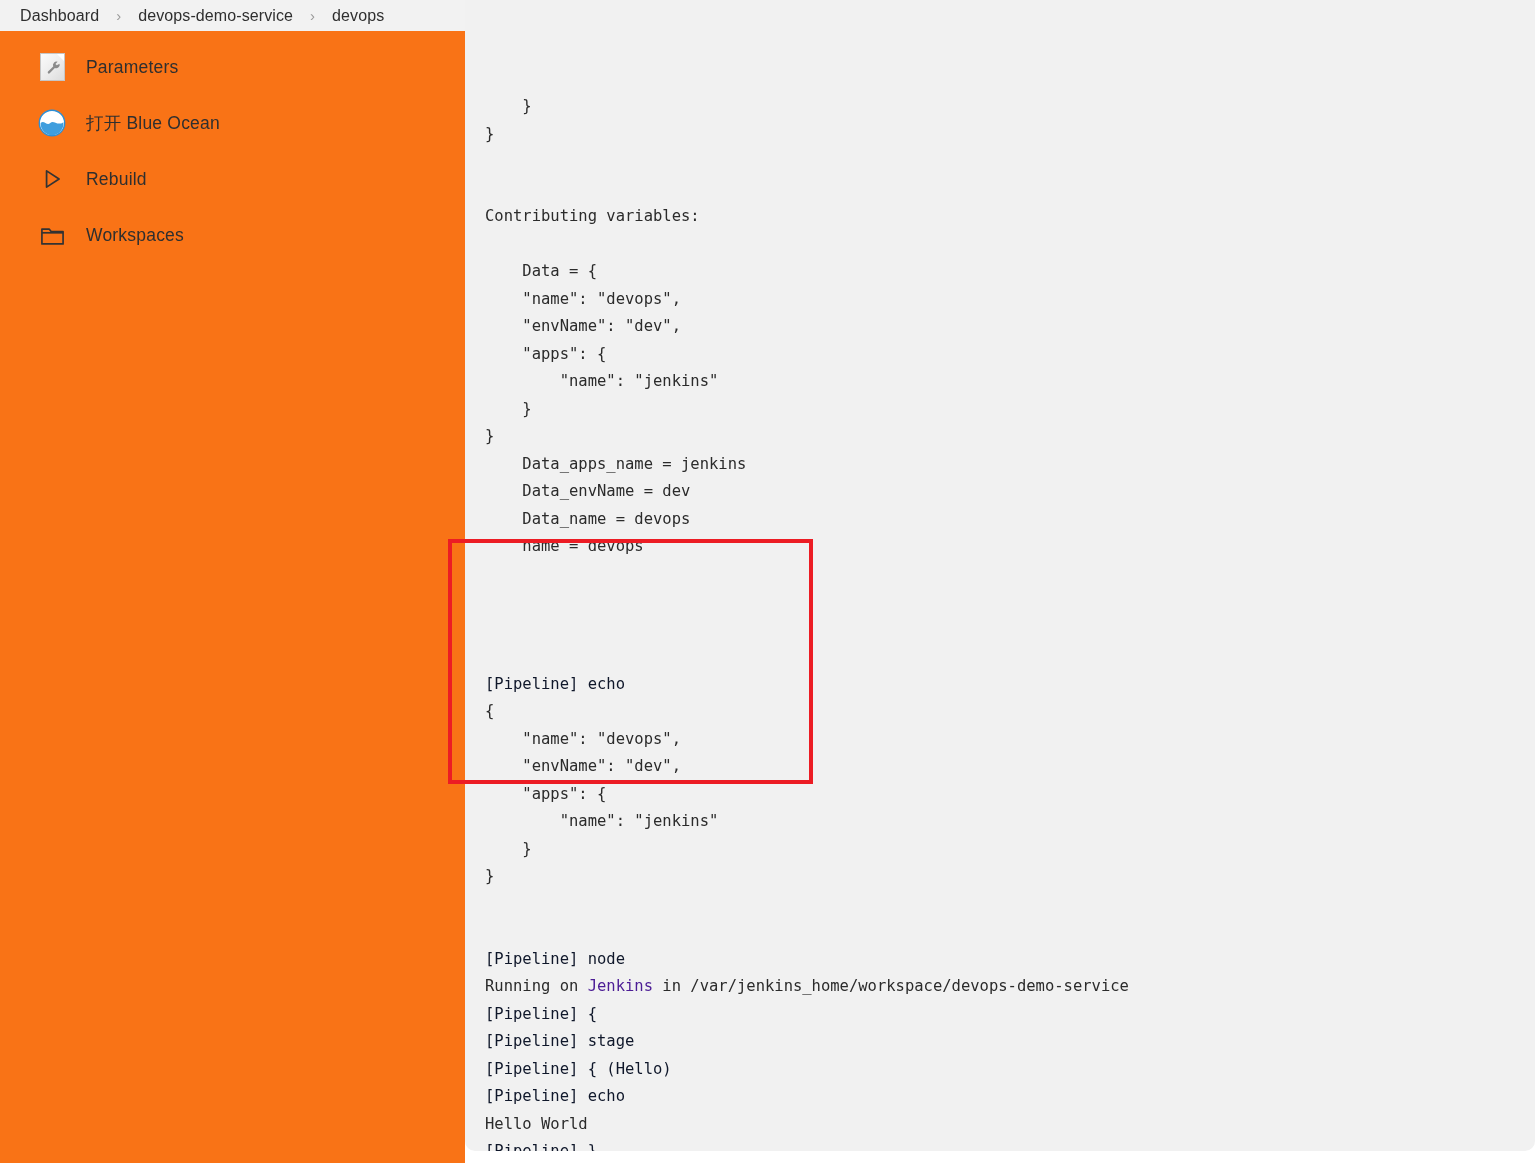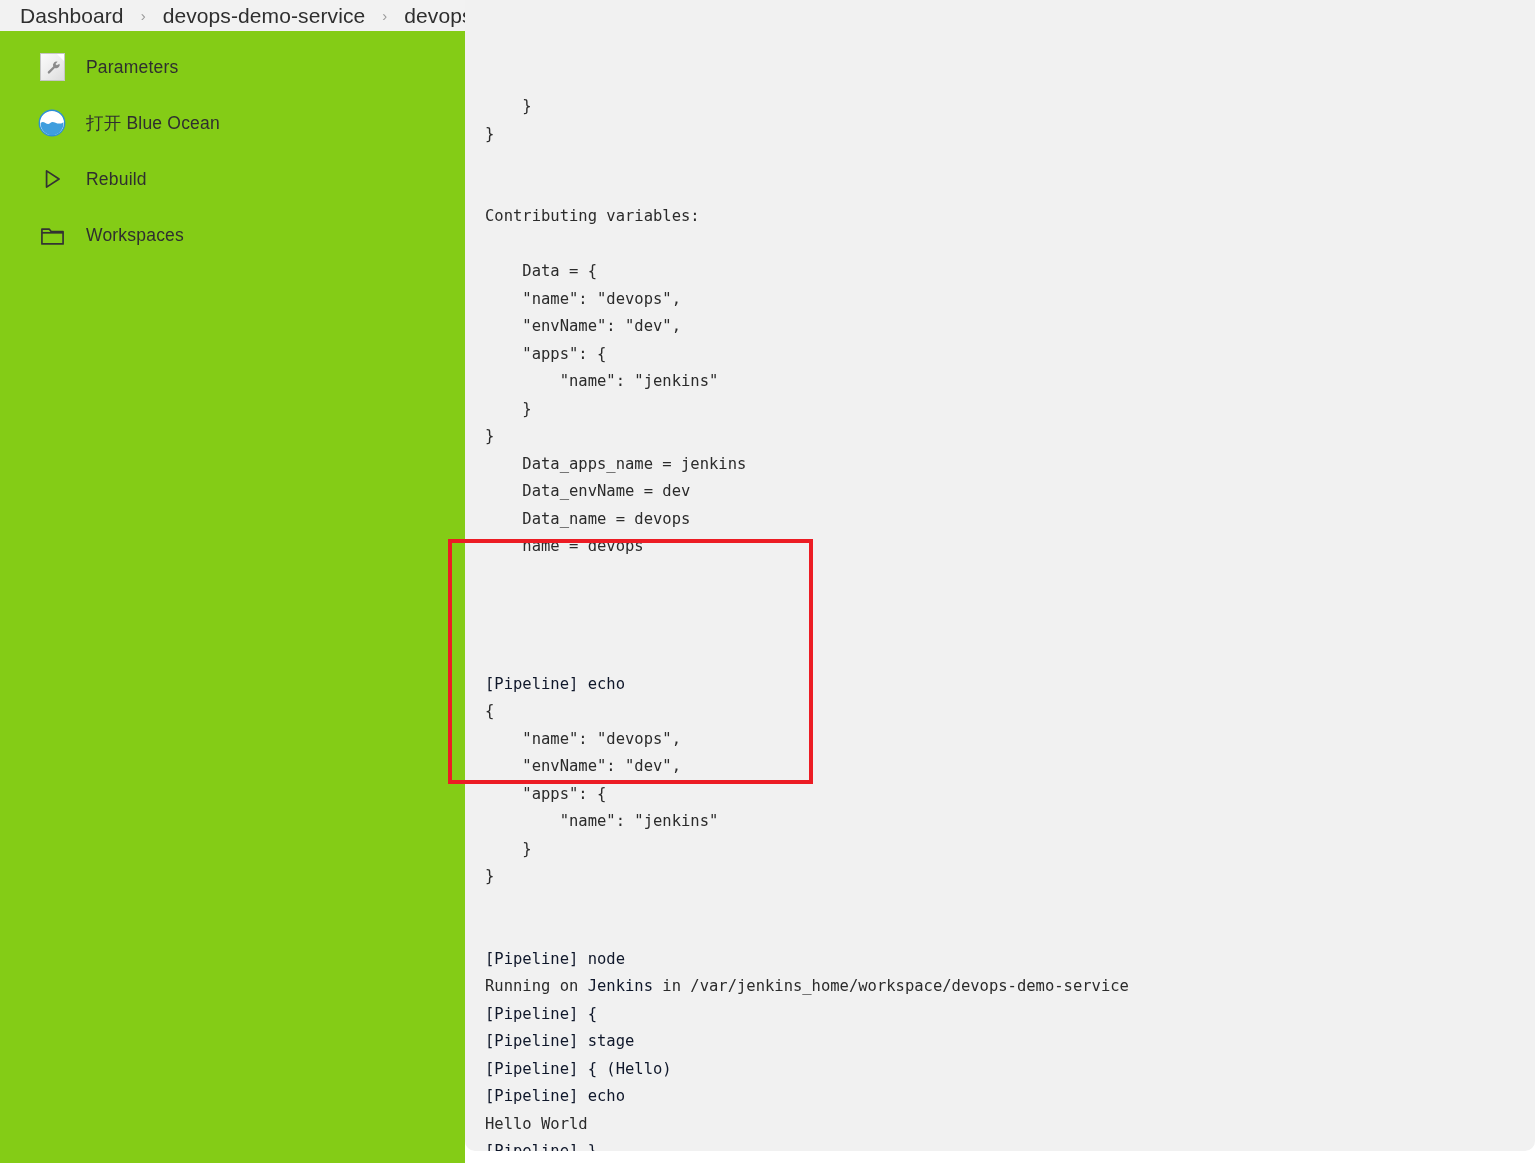--- a/index.html
+++ b/index.html
@@ -21,39 +21,39 @@
     top: 0; left: 0;
     width: 1535px;
     height: 31px;
     background: #f2f2f2;
     display: flex;
     align-items: center;
     padding-left: 20px;
     box-sizing: border-box;
   }
   .crumb {
-    font-size: 21px;
+    font-size: 16px;
     color: #2f2f2f;
     white-space: nowrap;
     letter-spacing: 0.1px;
   }
   .crumb-sep {
     font-size: 15px;
     color: #9a9a9a;
     margin: 0 17px;
     line-height: 1;
   }
 
   
   .sidebar {
     position: absolute;
     top: 31px; left: 0;
     width: 465px;
     height: 1132px;
-    background: #84cc16;
+    background: #f97316;
     box-sizing: border-box;
     padding-top: 8px;
   }
   .side-item {
     display: flex;
     align-items: center;
     height: 56px;
     padding-left: 36px;
     box-sizing: border-box;
   }
@@ -112,21 +112,21 @@
     padding: 38px 0 0 20px;
     font-family: "DejaVu Sans Mono", "Liberation Mono", monospace;
     font-size: 15.5px;
     line-height: 27.5px;
     color: #2b2b2b;
     white-space: pre;
   }
   .log-line { height: 27.5px; }
   .dim { color: #0f172a; }
   .link-jenkins {
-    color: #0f172a;
+    color: #4c1d95;
     margin-top: 42px;
   }
 
   
   .red-box {
     position: absolute;
     left: 448px;
     top: 539px;
     width: 365px;
     height: 245px;

